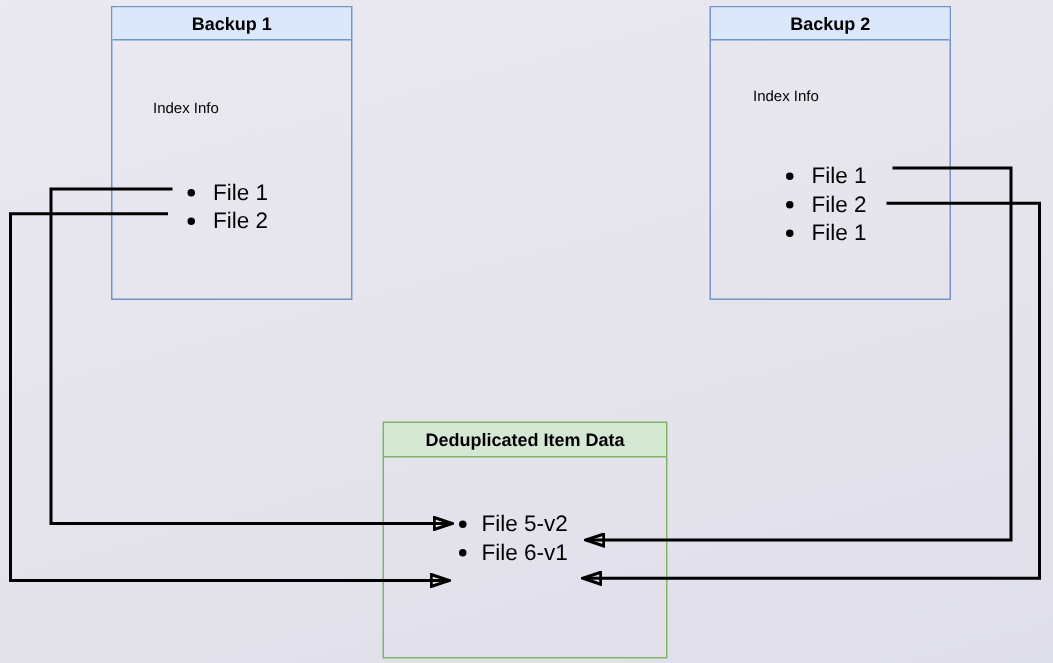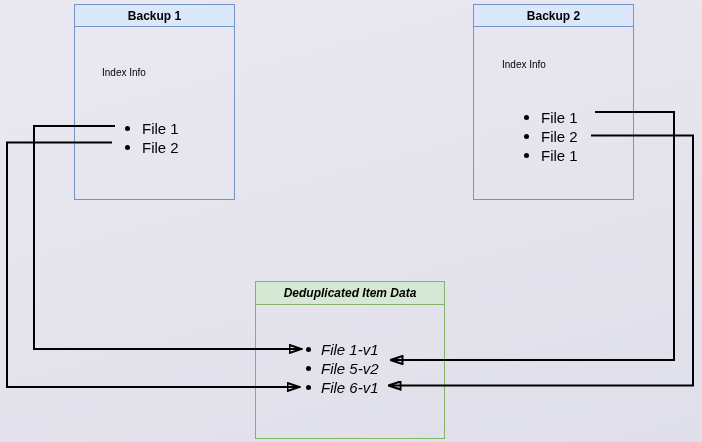--- a/index.html
+++ b/index.html
@@ -12,21 +12,21 @@
     font-family: "Liberation Sans", sans-serif;
     color: #000;
   }
   .box {
     position: absolute;
     border: 1.5px solid;
     box-sizing: border-box;
     background: transparent;
   }
   .box.blue  { border-color: #7494c5; }
-  .box.green { border-color: #82b366; font-style: italic; }
+  .box.green { border-color: #82b366; }
   .box-header {
     height: 22px;
     line-height: 22px;
     text-align: center;
     font-size: 12px;
     font-weight: 700;
     border-bottom: 1.5px solid;
     box-sizing: border-box;
   }
   .blue  .box-header { background: #dbe8fb; border-color: #7494c5; }
@@ -127,24 +127,20 @@
         <span class="label">File 1</span>
       </li>
     </ul>
   </div>
 
   <div class="box green" id="dedup">
     <div class="box-header">Deduplicated Item Data</div>
     <ul class="items">
       <li>
         <span class="dot"></span>
-        <span class="label">File 1-v1</span>
-      </li>
-      <li>
-        <span class="dot"></span>
         <span class="label">File 5-v2</span>
       </li>
       <li>
         <span class="dot"></span>
         <span class="label">File 6-v1</span>
       </li>
     </ul>
   </div>
 
   <svg class="connectors" viewBox="0 0 702 442" xmlns="http://www.w3.org/2000/svg">

